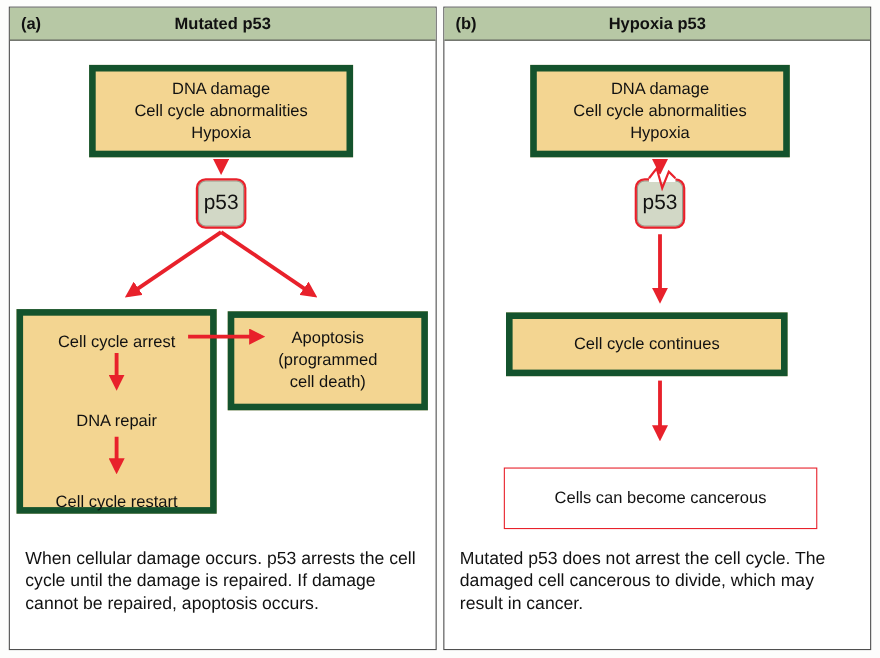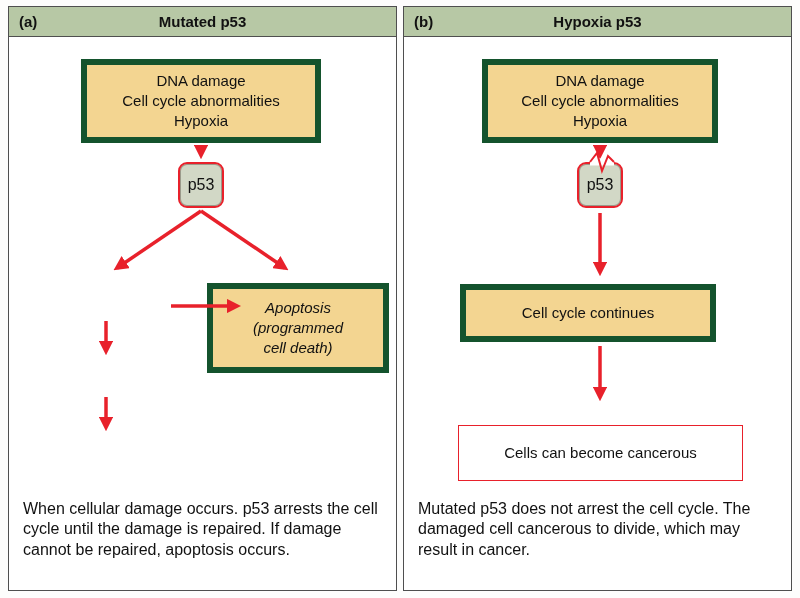--- a/index.html
+++ b/index.html
@@ -46,30 +46,30 @@
   .tan{background:var(--box-tan);}
   .trigger-a{left:72px;top:52px;width:240px;height:84px;}
   .trigger-b{left:78px;top:52px;width:236px;height:84px;}
   .p53{
     position:absolute;width:46px;height:46px;top:155px;
     background:var(--p53-fill);
     border:2px solid var(--arrow-red);
     border-radius:9px;
     box-shadow:inset 0 0 0 1px #9a9a8a;
     display:flex;align-items:center;justify-content:center;
-    font-size:16px;
+    font-size:19px;
   }
   .p53-a{left:169px;}
   .p53-b{left:173px;}
   .arrest-box{left:6px;top:274px;width:182px;height:186px;display:block;}
   .step{position:absolute;left:0;right:0;text-align:center;font-size:15px;}
   .step1{top:14px;}
   .step2{top:86px;}
   .step3{top:160px;}
-  .apoptosis-box{left:198px;top:276px;width:182px;height:90px;font-style:italic;}
+  .apoptosis-box{left:198px;top:276px;width:182px;height:90px;}
   .continue-box{left:56px;top:277px;width:256px;height:58px;}
   .cancer-box{
     left:54px;top:402px;width:285px;height:56px;
     background:#ffffff;border:1.5px solid var(--arrow-red);margin-top:16px;
   }
   .caption{
     position:absolute;left:14px;top:492px;width:364px;
     font-size:16px;line-height:1.28;text-align:left;
   }
   .arrows{
@@ -95,20 +95,25 @@
       <span class="panel-label">(a)</span>
       <span class="panel-title">Mutated p53</span>
     </header>
 
     <div class="box tan trigger-a">DNA damage
 Cell cycle abnormalities
 Hypoxia</div>
 
     <div class="p53 p53-a">p53</div>
 
+    <div class="box tan arrest-box">
+      <div class="step step1">Cell cycle arrest</div>
+      <div class="step step2">DNA repair</div>
+      <div class="step step3">Cell cycle restart</div>
+    </div>
 
     <div class="box tan apoptosis-box">Apoptosis
 (programmed
 cell death)</div>
 
     <p class="caption">When cellular damage occurs. p53 arrests the cell cycle until the damage is repaired. If damage cannot be repaired, apoptosis occurs.</p>
 
     <svg class="arrows" viewBox="0 0 389 585">
       <defs>
         <marker id="headA" markerWidth="4.2" markerHeight="4.2" refX="3" refY="2.1" orient="auto" markerUnits="strokeWidth">

